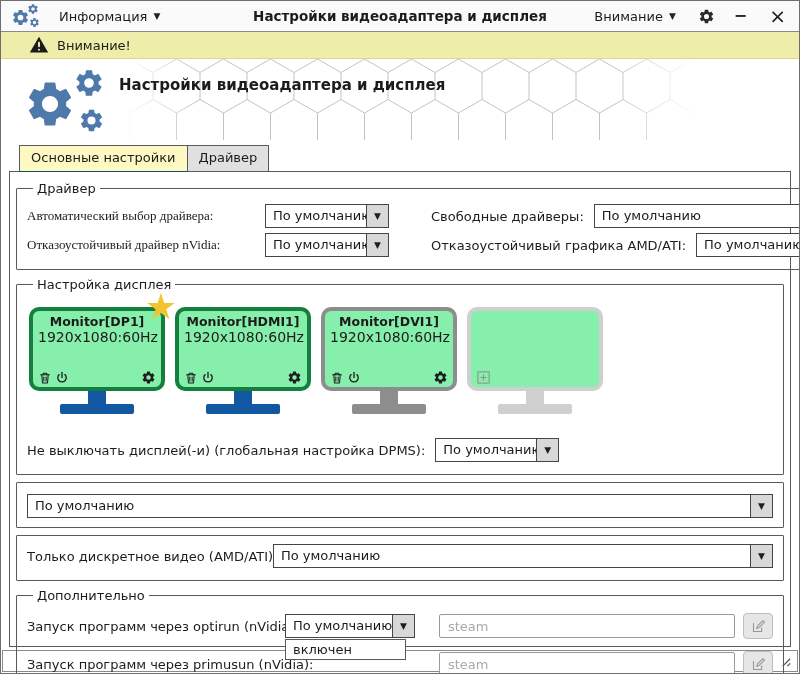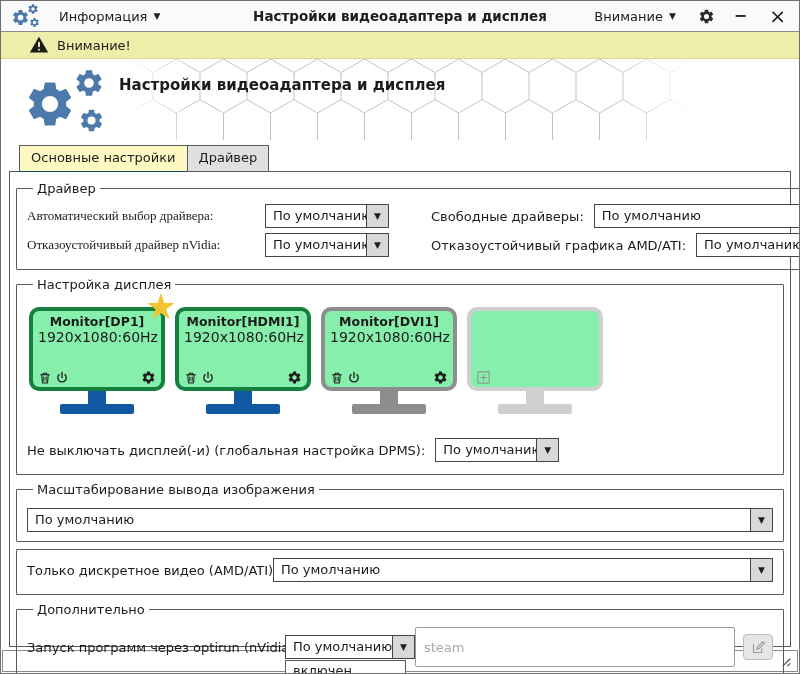--- a/index.html
+++ b/index.html
@@ -134,22 +134,22 @@
   .ext .row { margin:7px 2px 12px; }
   .selwrap { position:relative; width:130px; flex:0 0 130px; }
   .selwrap .sel { width:100%; }
   .openlist {
     position:absolute; left:0; top:calc(100% + 1px); width:121px;
     background:#fff; border:1px solid #5a5a5a; z-index:20;
   }
   .openlist .opt { padding:2px 7px; font-size:13px; white-space:nowrap; }
   .spacer130 { width:130px; flex:0 0 130px; }
   .txt {
-    flex:1 1 auto; height:40px; border:1px solid #9a9a9a; border-radius:2px;
-    margin-left:0; padding:0 8px; font:13px "DejaVu Sans",sans-serif; color:#333; outline:none;
+    flex:1 1 auto; height:24px; border:1px solid #9a9a9a; border-radius:2px;
+    margin-left:24px; padding:0 8px; font:13px "DejaVu Sans",sans-serif; color:#333; outline:none;
   }
   .txt::placeholder { color:#a9a9a9; }
   .editbtn {
     width:30px; height:26px; margin-left:8px; flex:0 0 30px;
     background:#e6e6e6; border:1px solid #bdbdbd; border-radius:4px;
     display:flex; align-items:center; justify-content:center; color:#9a9a9a;
   }
 
   
   .statusbar {
@@ -415,21 +415,20 @@
       <div class="row dpms">
         <span class="lbl">Не выключать дисплей(-и) (глобальная настройка DPMS):</span>
         <div class="sel">
           <span class="v">По умолчанию</span>
           <span class="a">▼</span>
         </div>
       </div>
     </fieldset>
 
     <fieldset>
-      <legend>Масштабирование вывода изображения</legend>
       <div class="row wide-row">
         <div class="sel grow">
           <span class="v">По умолчанию</span>
           <span class="a">▼</span>
         </div>
       </div>
     </fieldset>
 
     <fieldset class="hyb">
       <div class="row">

